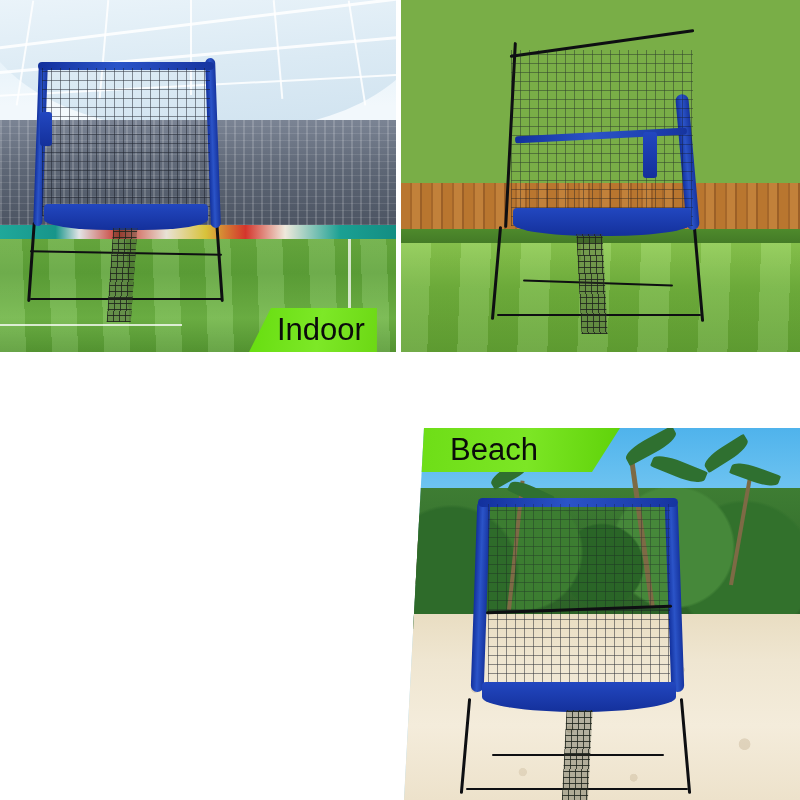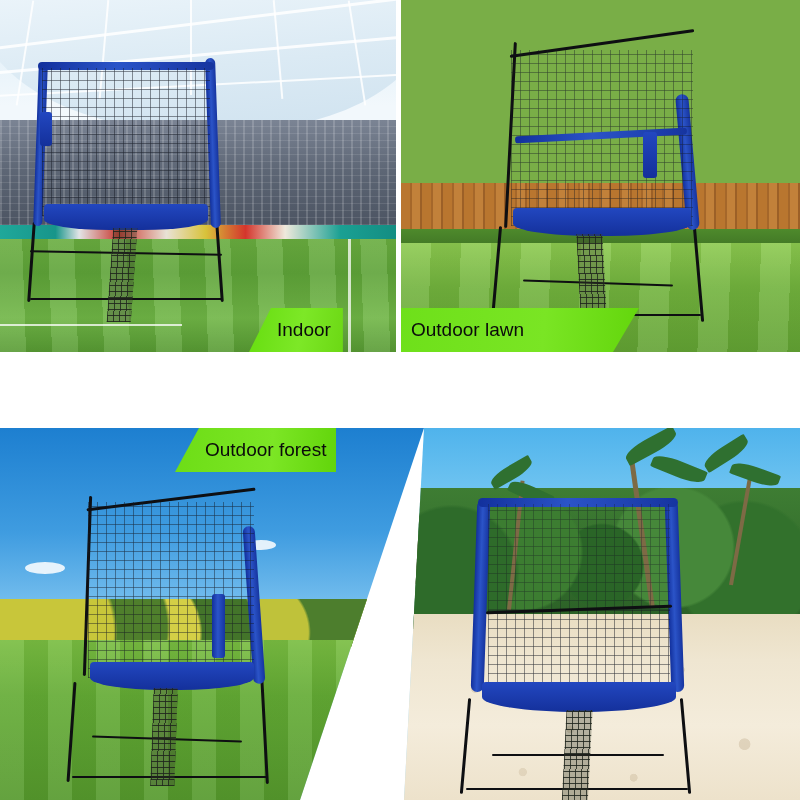--- a/index.html
+++ b/index.html
@@ -18,21 +18,21 @@
 
   
   .textband{position:absolute;left:0;top:352px;width:800px;height:76px;
             background:#ffffff;display:flex;align-items:center;justify-content:center;}
   .headline{font-family:"Liberation Sans Narrow","Liberation Sans",sans-serif;
             font-weight:bold;font-size:33px;color:#121212;white-space:nowrap;
             transform:scaleX(.78);transform-origin:center center;letter-spacing:-0.2px;}
 
   
   .label{position:absolute;height:44px;display:flex;align-items:center;
-         color:#0b0b0b;font-size:19px;font-weight:400;
+         color:#0b0b0b;font-size:31px;font-weight:400;
          font-family:"Liberation Sans",sans-serif;white-space:nowrap;}
   .label span{position:relative;z-index:2;}
   .lbl-indoor{left:249px;bottom:0;padding:0 12px 0 28px;
       background:linear-gradient(100deg,#66dd0f 0%,#7de827 55%,#6cd814 100%);
       clip-path:polygon(22px 0, 100% 0, 100% 100%, 0 100%);}
   .lbl-lawn{left:0px;bottom:0;width:228px;padding:0 0 0 10px;
       background:linear-gradient(95deg,#6ee01a 0%,#7ae524 60%,#63d60c 100%);
       clip-path:polygon(0 0, 100% 0, calc(100% - 26px) 100%, 0 100%);}
   .lbl-forest{left:175px;top:0;padding:0 10px 0 30px;
       background:linear-gradient(95deg,#6ddd16 0%,#7ce625 60%,#62d50b 100%);
@@ -206,52 +206,23 @@
       <div class="bar" style="left:26px;top:6px;width:3px;height:186px;transform:rotate(3deg);"></div>
       <div class="bar" style="left:26px;top:6px;width:186px;height:3px;transform:rotate(-8deg);"></div>
       <div class="bluebar" style="left:198px;top:58px;width:13px;height:136px;border-radius:8px;transform:rotate(-5deg);"></div>
       <div class="mesh" style="left:28px;top:14px;width:182px;height:176px;opacity:.7;"></div>
       <div class="bluebar" style="left:32px;top:96px;width:172px;height:7px;transform:rotate(-3deg);"></div>
       <div class="bluepad" style="left:30px;top:172px;width:178px;height:28px;border-radius:4px 4px 45% 45%;"></div>
       <div class="bluepad" style="left:160px;top:96px;width:14px;height:46px;"></div>
       <div class="sock" style="left:96px;top:198px;width:26px;height:100px;transform:skewX(3deg);"></div>
     </div>
 
-    <div class="label lbl-lawn">
-      <span>Outdoor lawn</span>
-    </div>
   </div>
 
 
-  <div class="panel" id="p-forest">
-    <div class="sc-forest">
-      <div class="cloud" style="left:6%;top:36%;width:40px;height:12px;"></div>
-      <div class="cloud" style="left:58%;top:30%;width:30px;height:10px;"></div>
-      <div class="treeline"></div>
-      <div class="field-f"></div>
-    </div>
-
-    <div class="rig" style="left:62px;top:58px;width:250px;height:290px;">
-      <div class="bar" style="left:8px;top:196px;width:3px;height:100px;transform:rotate(4deg);"></div>
-      <div class="bar" style="left:200px;top:150px;width:3px;height:148px;transform:rotate(-3deg);"></div>
-      <div class="bar" style="left:10px;top:290px;width:196px;height:2px;"></div>
-      <div class="bar" style="left:30px;top:252px;width:150px;height:2px;transform:rotate(2deg);"></div>
-      <div class="bar" style="left:24px;top:10px;width:3px;height:180px;transform:rotate(2deg);"></div>
-      <div class="bar" style="left:24px;top:12px;width:170px;height:3px;transform:rotate(-7deg);"></div>
-      <div class="bluebar" style="left:186px;top:40px;width:12px;height:158px;border-radius:8px;transform:rotate(-4deg);"></div>
-      <div class="mesh" style="left:26px;top:16px;width:166px;height:176px;opacity:.8;"></div>
-      <div class="bluebar" style="left:150px;top:108px;width:13px;height:64px;"></div>
-      <div class="bluepad" style="left:28px;top:176px;width:164px;height:28px;border-radius:4px 4px 45% 45%;"></div>
-      <div class="sock" style="left:90px;top:202px;width:24px;height:98px;transform:skewX(-2deg);"></div>
-    </div>
-
-    <div class="label lbl-forest">
-      <span>Outdoor forest</span>
-    </div>
-  </div>
 
   <div class="panel" id="p-beach">
     <div class="sc-beach">
       <div class="cloud" style="left:4%;top:18%;width:46px;height:13px;"></div>
       <div class="cliff"></div>
       <div class="jungle"></div>
       <div class="palm-trunk" style="left:26%;top:14%;width:4px;height:130px;transform:rotate(6deg);"></div>
       <div class="palm-frond" style="left:23%;top:13%;width:46px;height:14px;transform:rotate(-30deg);"></div>
       <div class="palm-frond" style="left:26%;top:13%;width:46px;height:14px;transform:rotate(25deg);"></div>
       <div class="palm-trunk" style="left:62%;top:8%;width:5px;height:150px;transform:rotate(-8deg);"></div>
@@ -271,15 +242,18 @@
       <div class="bluebar" style="left:22px;top:14px;width:13px;height:192px;border-radius:8px;transform:rotate(2deg);"></div>
       <div class="bluebar" style="left:216px;top:14px;width:13px;height:192px;border-radius:8px;transform:rotate(-2deg);"></div>
       <div class="bluebar" style="left:26px;top:12px;width:200px;height:9px;border-radius:6px;"></div>
       <div class="mesh" style="left:36px;top:18px;width:182px;height:106px;opacity:.55;"></div>
       <div class="mesh" style="left:36px;top:124px;width:182px;height:82px;opacity:.85;"></div>
       <div class="bar" style="left:34px;top:122px;width:186px;height:3px;transform:rotate(-2deg);"></div>
       <div class="bluepad" style="left:30px;top:196px;width:194px;height:30px;border-radius:4px 4px 50% 50%;"></div>
       <div class="sock" style="left:112px;top:224px;width:26px;height:98px;transform:skewX(-3deg);"></div>
     </div>
 
+    <div class="label lbl-beach">
+      <span>Beach</span>
+    </div>
   </div>
 
 </div>
 
 </body></html>

